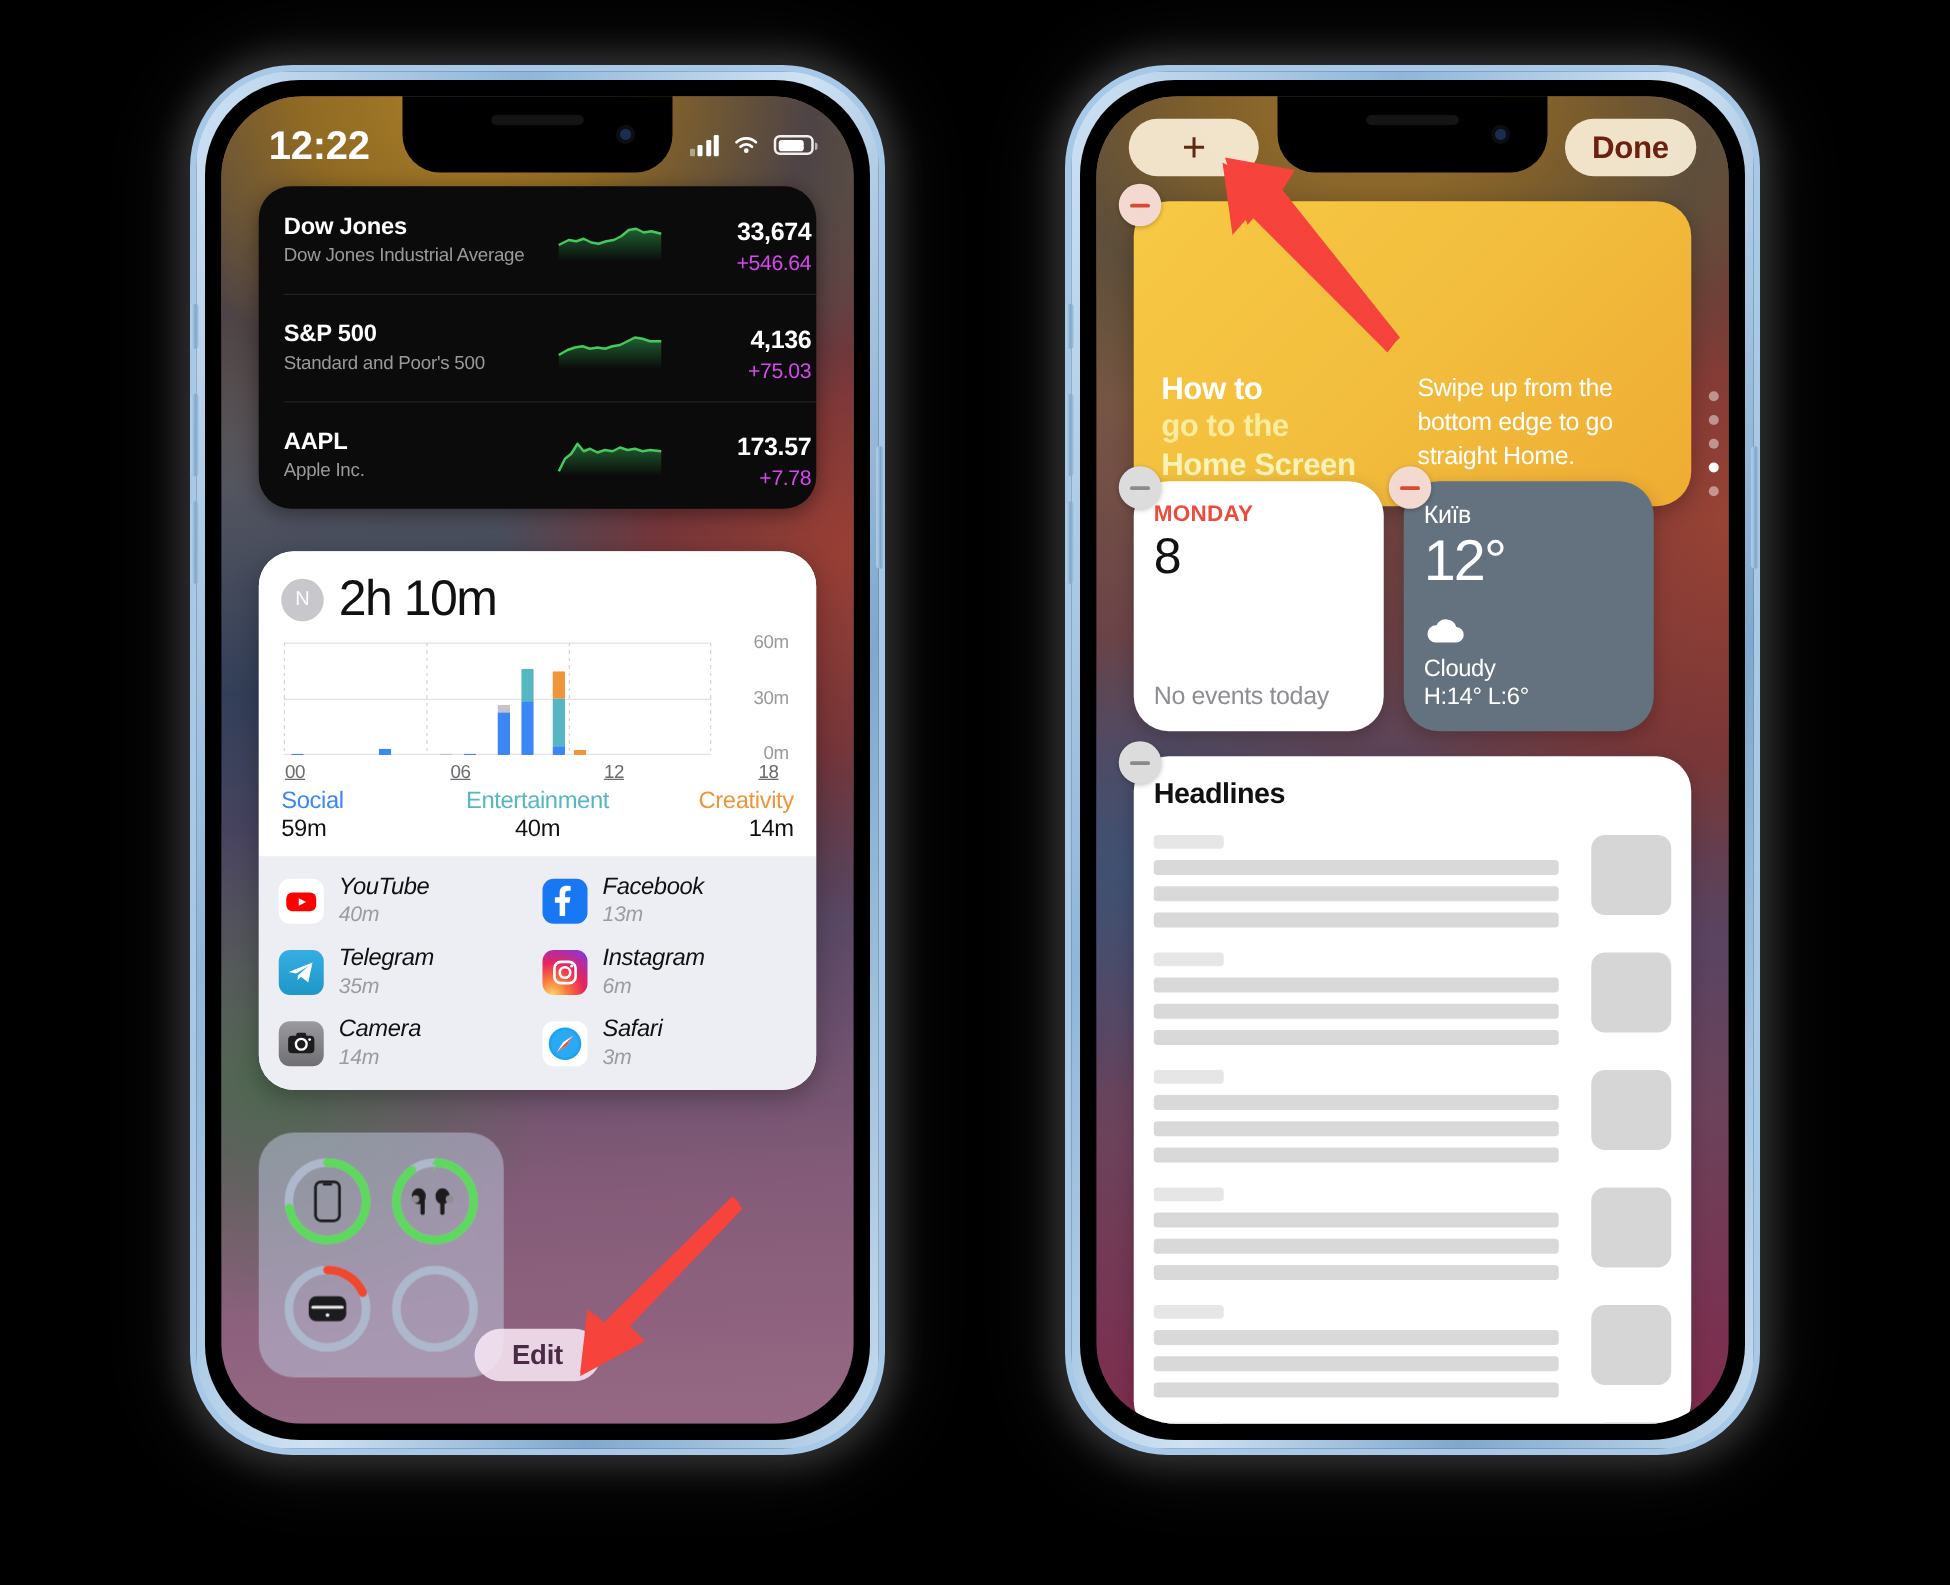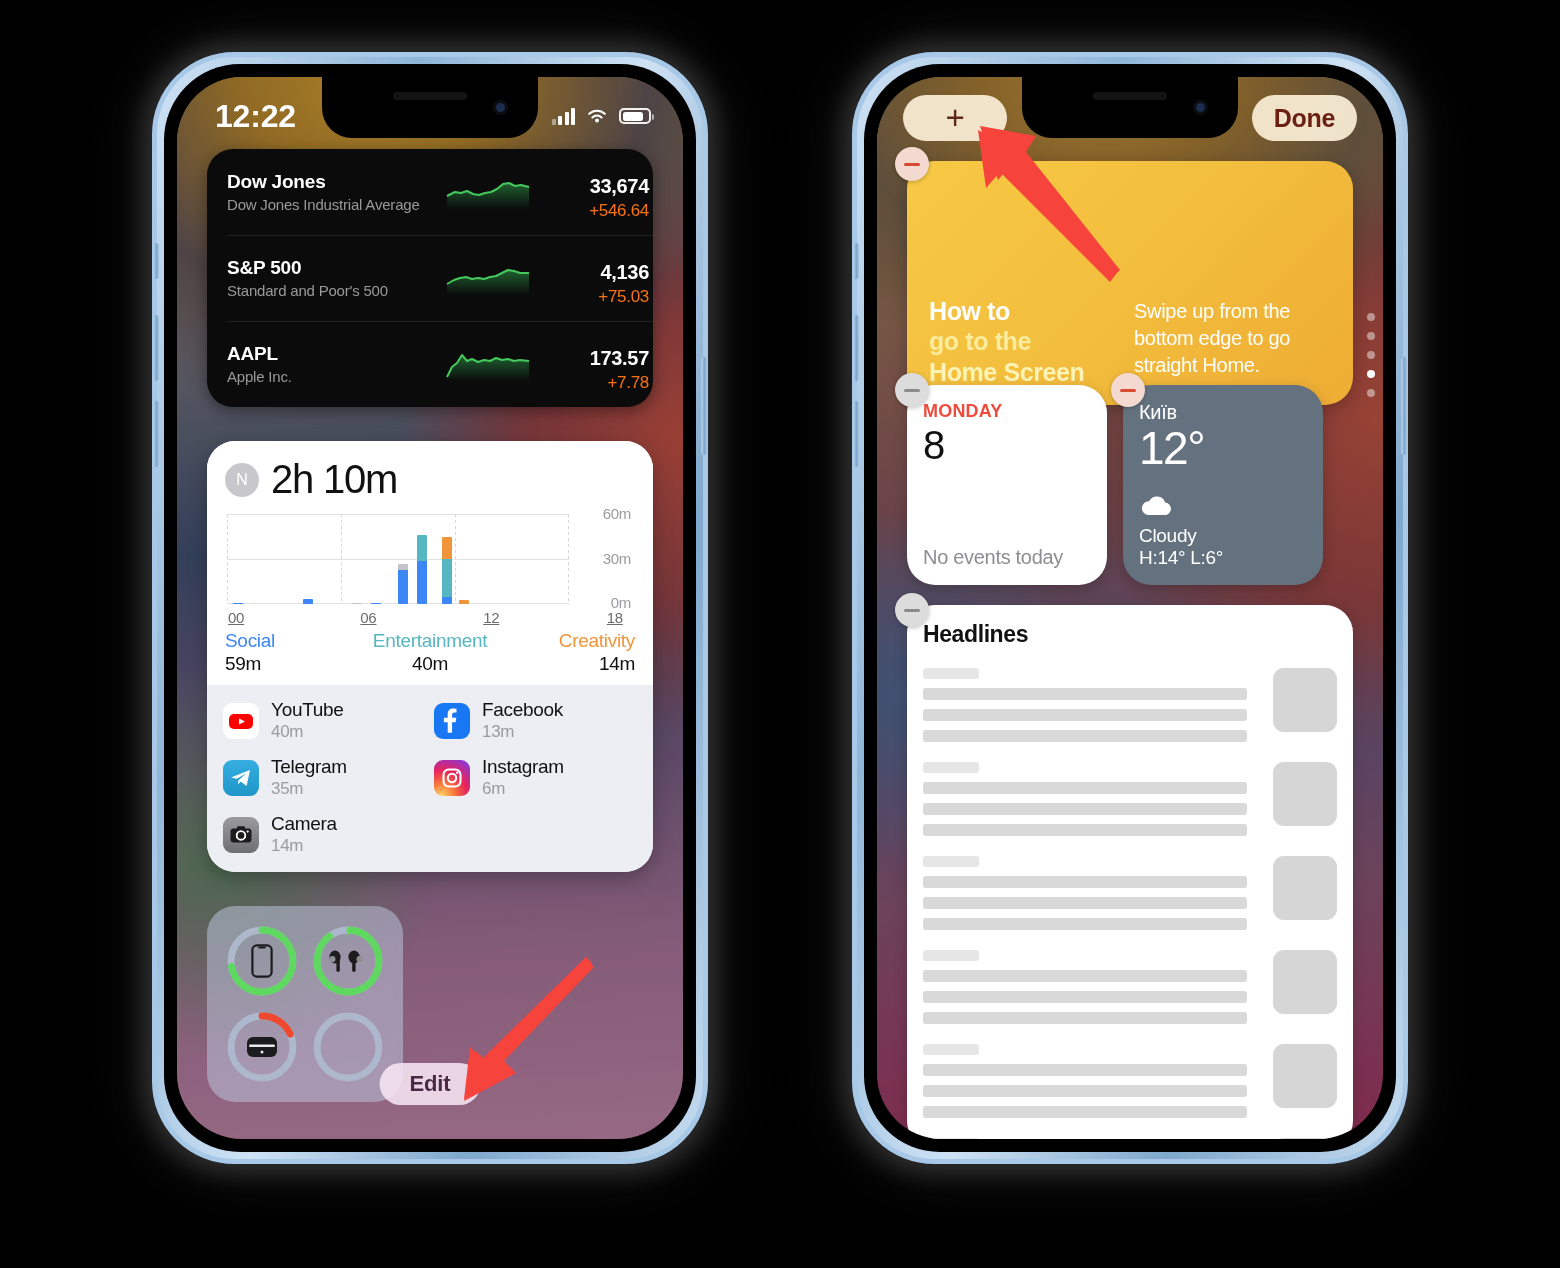--- a/index.html
+++ b/index.html
@@ -108,21 +108,21 @@
   }
   .srow { display:flex; align-items:center; padding: 14px 20px; position:relative; }
   .srow + .srow::before { content:""; position:absolute; left:20px; right:0; top:0; height:1px; background:#222; }
   .sname { flex:0 0 auto; width: 218px; }
   .sname .t { color:#fff; font-size:19px; font-weight:700; letter-spacing:-0.2px; }
   .sname .s { color:#9a9a9a; font-size:15px; margin-top:3px; letter-spacing:-0.2px;}
   .spark { flex:1 1 auto; display:flex; align-items:center; justify-content:center; }
   .spark svg { display:block; }
   .sval { flex:0 0 auto; text-align:right; width: 118px; margin-top: 12px; }
   .sval .p { color:#fff; font-size:20px; font-weight:700; letter-spacing:-0.3px;}
-  .sval .c { color:#f97316; font-size:17px; margin-top:3px; letter-spacing:-0.3px;}
+  .sval .c { color:#d946ef; font-size:17px; margin-top:3px; letter-spacing:-0.3px;}
 
   
   .screentime {
     margin-top: 34px; border-radius: 28px; overflow:hidden;
     background:#fff; box-shadow: 0 6px 20px rgba(0,0,0,.28);
   }
   .st-top { padding: 16px 18px 10px 18px; background:#fff; }
   .st-head { display:flex; align-items:center; gap:12px; }
   .st-avatar {
     width:34px;height:34px;border-radius:50%;background:#c7c7cc;
@@ -140,21 +140,21 @@
   .ylab { position:absolute; right:0; font-size:15px; color:#9b9b9f; letter-spacing:-0.3px;}
   .xlab { position:absolute; bottom:0; font-size:15px; color:#6c6c70; letter-spacing:-0.3px;text-decoration:underline;}
 
   .cats { display:flex; margin-top: 4px; }
   .cat { flex:1; }
   .cat .cn { font-size:19px; letter-spacing:-0.3px; }
   .cat .cv { font-size:19px; color:#111; margin-top:1px; letter-spacing:-0.3px;}
   .cat.c2 { text-align:center; }
   .cat.c3 { text-align:right; }
 
-  .st-apps { background:#eceef3; padding: 14px 16px 16px 16px; }
+  .st-apps { background:#eceef3; padding: 14px 16px 16px 16px; font-style: italic; }
   .appgrid { display:grid; grid-template-columns: 1fr 1fr; row-gap: 14px; column-gap: 8px; }
   .app { display:flex; align-items:center; gap:12px; }
   .ico { width:36px;height:36px;border-radius:9px;flex:0 0 auto; display:flex;align-items:center;justify-content:center; overflow:hidden;}
   .app .an { font-size:19px; color:#111; letter-spacing:-0.3px; }
   .app .av { font-size:17px; color:#9b9ba0; margin-top:1px; letter-spacing:-0.3px;}
 
   
   .batteries {
     margin-top: 34px; width: 196px; height: 196px; border-radius: 28px;
     background: rgba(190,200,222,.52);
@@ -478,20 +478,34 @@
                         <circle cx="13" cy="13.4" r="4.3" fill="none" stroke="#fff" stroke-width="1.9"></circle>
                         <circle cx="19.7" cy="9.6" r="1.1" fill="#fff"></circle>
                       </svg>
                     </span>
                     <span>
                       <span class="an" style="display:block">Camera</span>
                       <span class="av" style="display:block">14m</span>
                     </span>
                   </div>
 
+                  <div class="app">
+                    <span class="ico" style="background:#fff">
+                      <svg width="32" height="32" viewBox="0 0 32 32">
+                        <circle cx="16" cy="16" r="13" fill="#1fa2f0"></circle>
+                        <circle cx="16" cy="16" r="11" fill="#2aa9f5"></circle>
+                        <path d="M22.5 9.5 L14.6 14.6 L9.5 22.5 L17.4 17.4 Z" fill="#fff"></path>
+                        <path d="M22.5 9.5 L17.4 17.4 L9.5 22.5 Z" fill="#f4462e"></path>
+                      </svg>
+                    </span>
+                    <span>
+                      <span class="an" style="display:block">Safari</span>
+                      <span class="av" style="display:block">3m</span>
+                    </span>
+                  </div>
 
                 </div>
               </div>
             </div>
 
             <div class="batteries">
               <div class="ring">
                 <svg viewBox="0 0 100 100">
                   <circle cx="50" cy="50" r="36" fill="none" stroke="#aeb8cc" stroke-width="8"></circle>
                   <circle cx="50" cy="50" r="36" fill="none" stroke="#5fd860" stroke-width="8" stroke-linecap="round" stroke-dasharray="163 226" transform="rotate(-90 50 50)"></circle>

